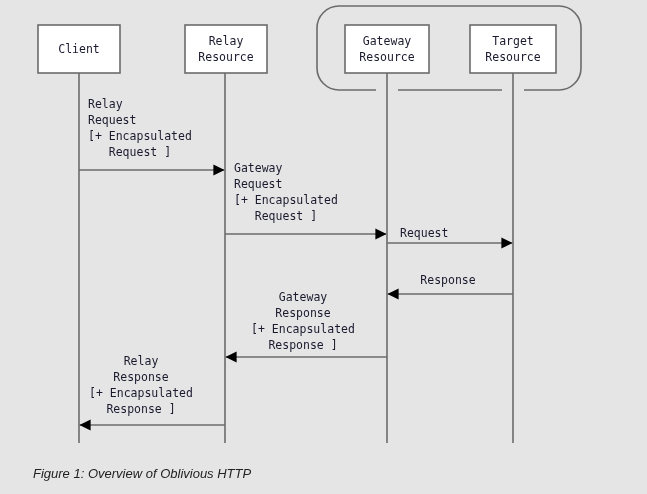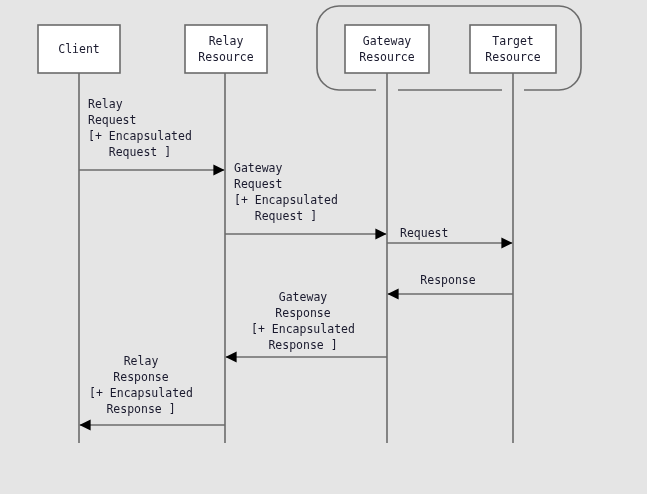--- a/index.html
+++ b/index.html
@@ -117,13 +117,14 @@
       <div class="msg-label align-right" style="left: 228px; top: 289px; width: 150px;">Gateway
 Response
 [+ Encapsulated
 Response ]</div>
       <div class="msg-label align-right" style="left: 66px; top: 353px; width: 150px;">Relay
 Response
 [+ Encapsulated
 Response ]</div>
     </div>
 
+  <div id="figure-caption">Figure 1: Overview of Oblivious HTTP</div>
 </div>
 
 </body></html>

